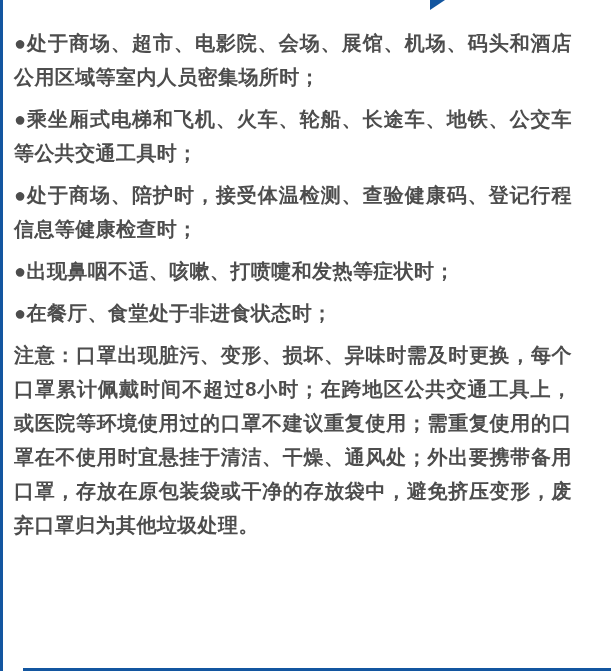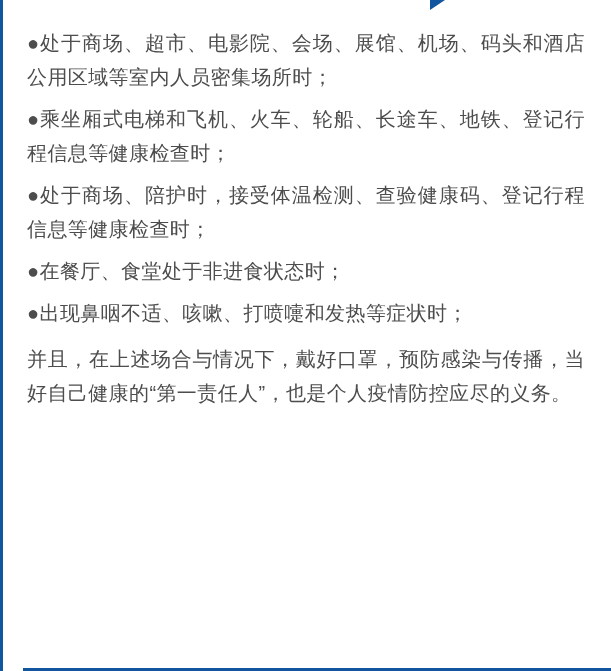--- a/index.html
+++ b/index.html
@@ -36,43 +36,44 @@
   
   .arrow-tip {
     position: absolute;
     left: 430px; top: 0;
     width: 15px; height: 10px;
     background: var(--accent);
     clip-path: polygon(0 0, 100% 0, 0 100%);
   }
   .content {
     position: absolute;
-    left: 27px; top: 26px;
+    left: 14px; top: 26px;
     width: 558px;
     color: var(--text);
     font-size: 20px;
     line-height: 34px;
     text-align: justify;
     text-justify: inter-ideograph;
     letter-spacing: 0.4px;
+    font-weight: bold;
   }
   .content p { margin: 0 0 8px 0; }
   .content p.closing { margin-top: 12px; }
 </style>
 </head>
 <body>
 
 <div class="page">
 
   <span class="arrow-tip"></span>
   <span class="left-line"></span>
   <span class="bottom-line"></span>
 
   <div class="content">
     <p>●处于商场、超市、电影院、会场、展馆、机场、码头和酒店公用区域等室内人员密集场所时；</p>
-    <p>●乘坐厢式电梯和飞机、火车、轮船、长途车、地铁、登记行程信息等健康检查时；</p>
+    <p>●乘坐厢式电梯和飞机、火车、轮船、长途车、地铁、公交车等公共交通工具时；</p>
     <p>●处于商场、陪护时，接受体温检测、查验健康码、登记行程信息等健康检查时；</p>
+    <p>●出现鼻咽不适、咳嗽、打喷嚏和发热等症状时；</p>
     <p>●在餐厅、食堂处于非进食状态时；</p>
-    <p>●出现鼻咽不适、咳嗽、打喷嚏和发热等症状时；</p>
-    <p class="closing">并且，在上述场合与情况下，戴好口罩，预防感染与传播，当好自己健康的“第一责任人”，也是个人疫情防控应尽的义务。</p>
+    <p>注意：口罩出现脏污、变形、损坏、异味时需及时更换，每个口罩累计佩戴时间不超过8小时；在跨地区公共交通工具上，或医院等环境使用过的口罩不建议重复使用；需重复使用的口罩在不使用时宜悬挂于清洁、干燥、通风处；外出要携带备用口罩，存放在原包装袋或干净的存放袋中，避免挤压变形，废弃口罩归为其他垃圾处理。</p>
   </div>
 
 </div>
 
 </body></html>

